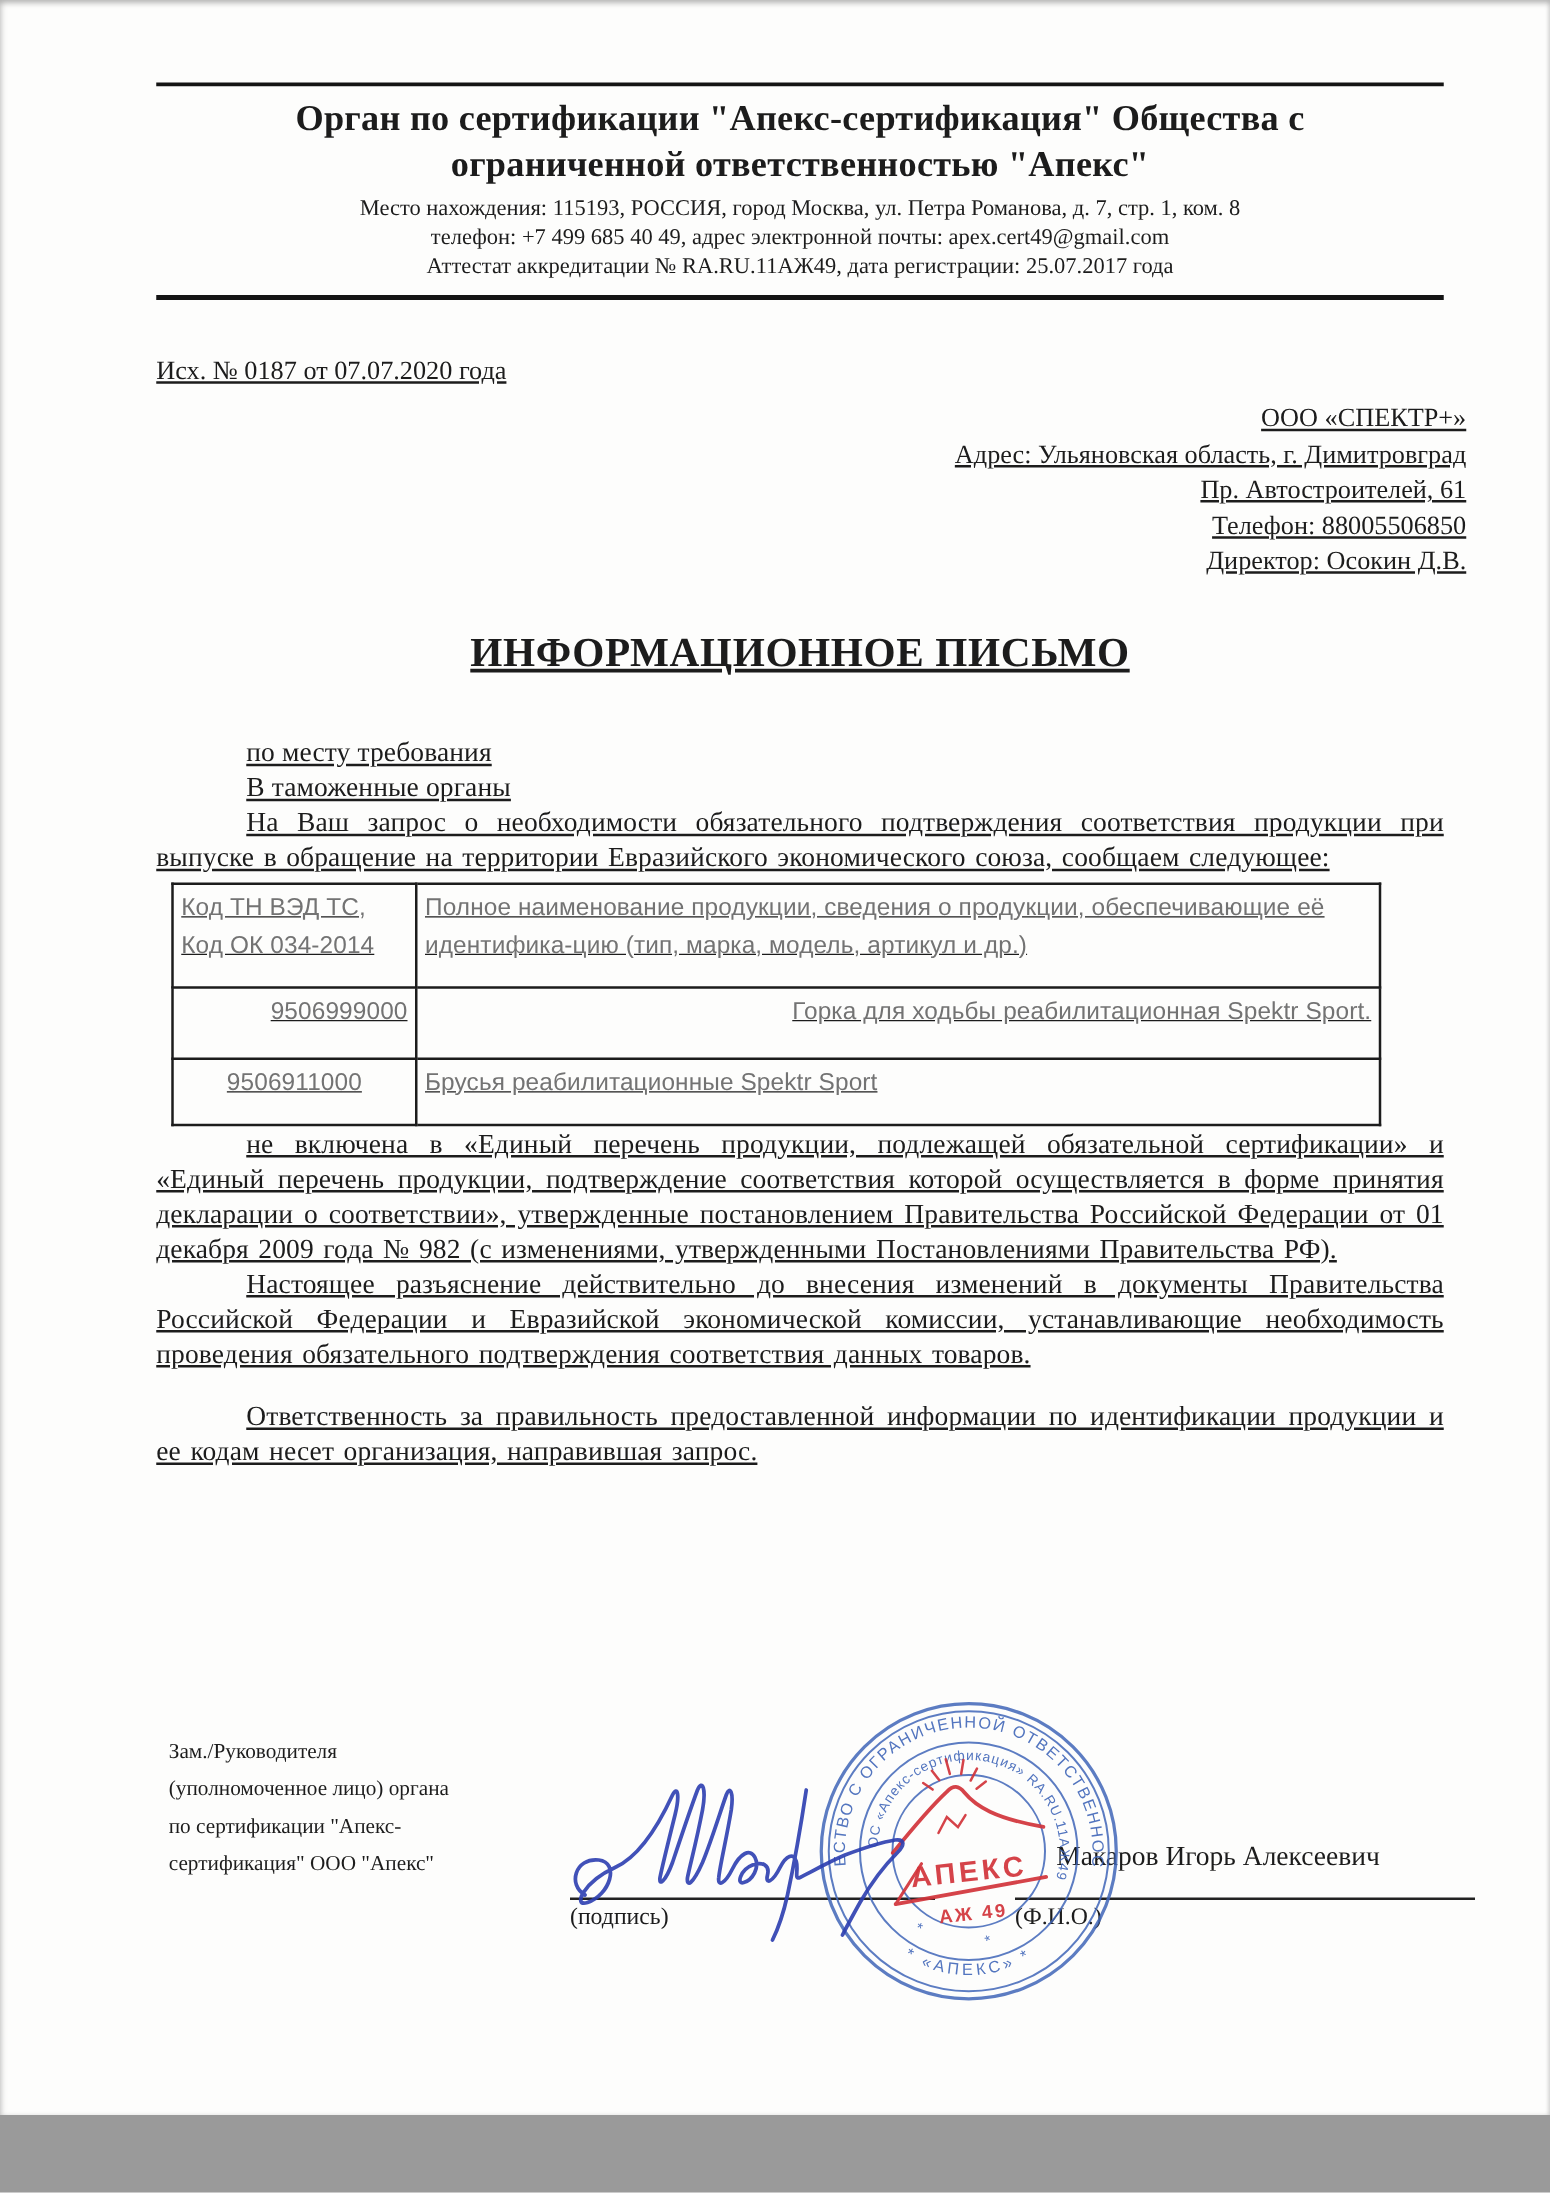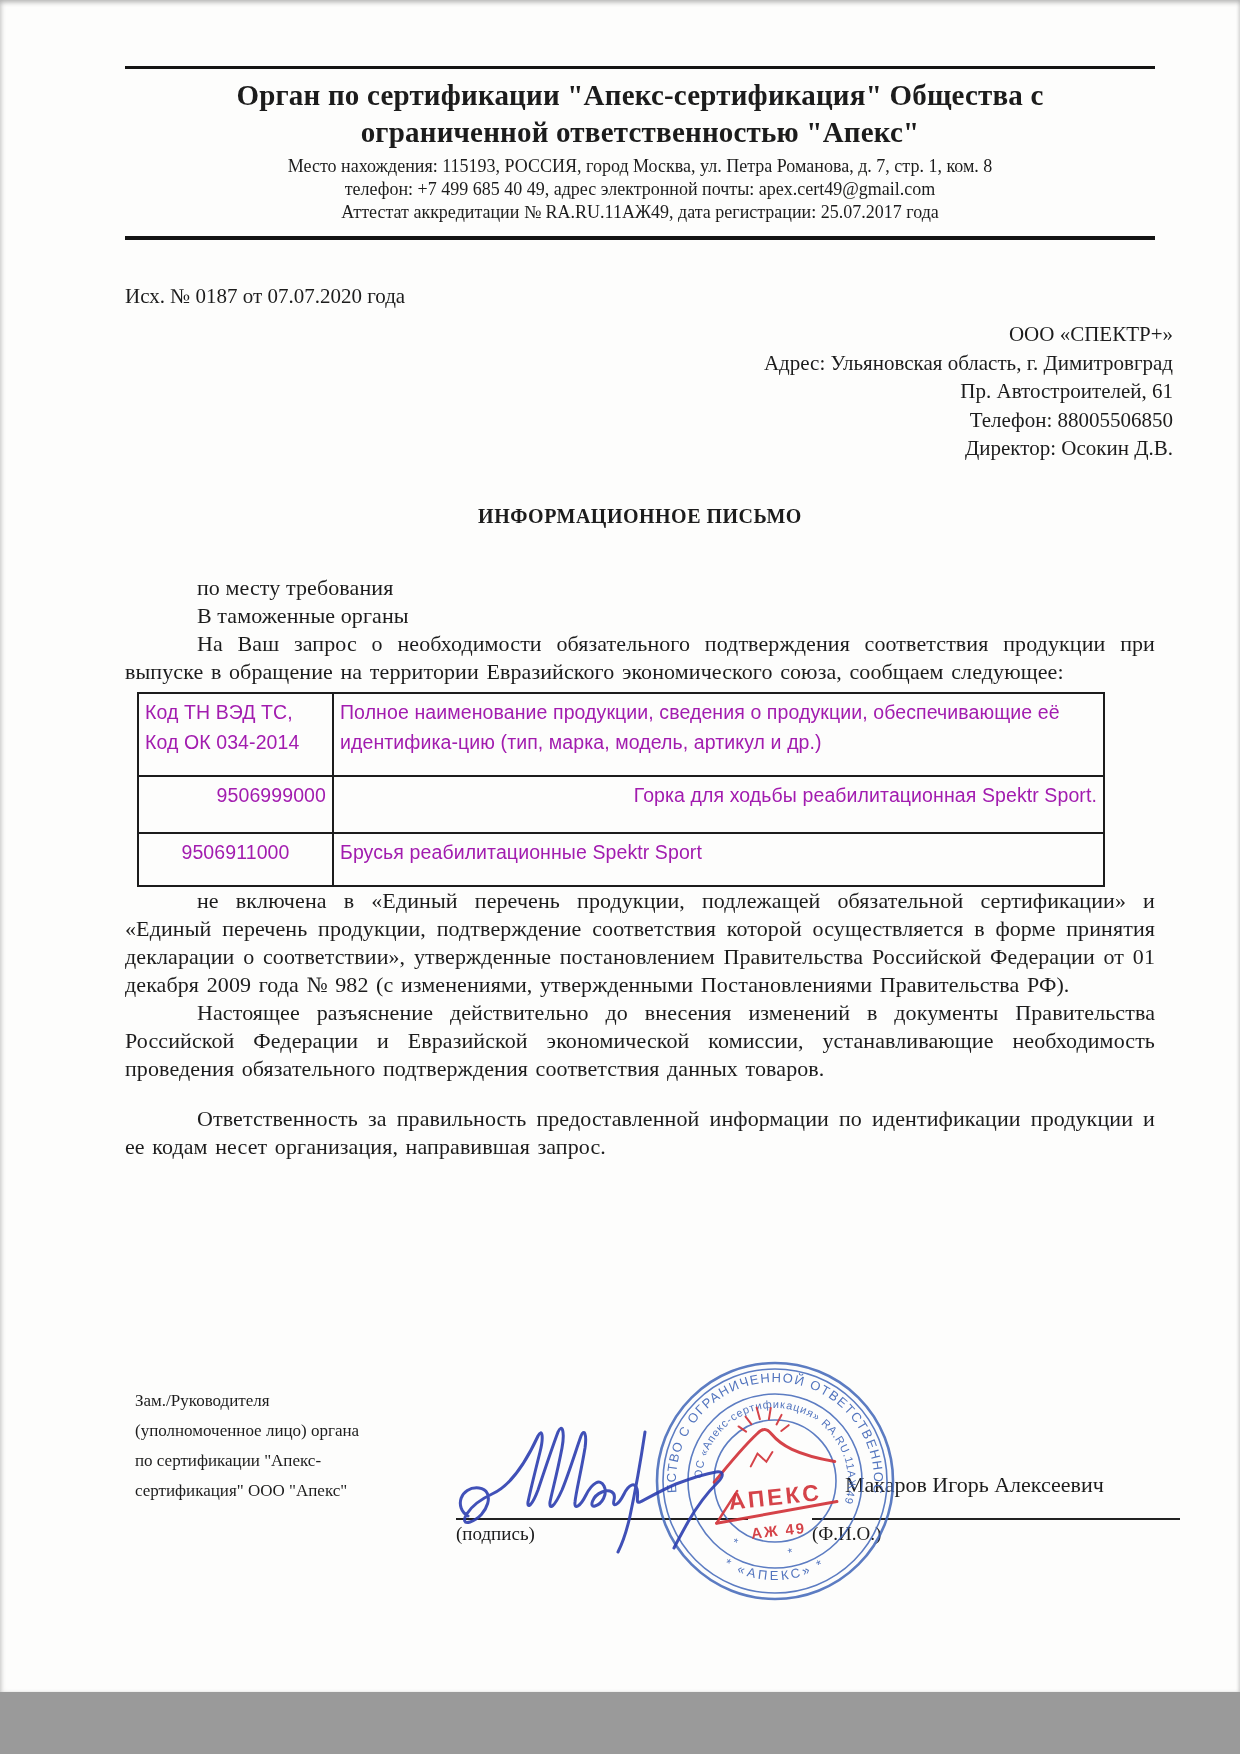--- a/index.html
+++ b/index.html
@@ -14,36 +14,36 @@
     margin:66px 85px 0 125px;
     border-top:3px solid #141414;
     border-bottom:4px solid #141414;
     padding:8px 0 12px;
     text-align:center;
   }
   .lh-title{font-size:29px;line-height:37px;font-weight:bold;letter-spacing:.2px;}
   .lh-addr{font-size:18px;line-height:23px;margin-top:4px;}
   .lh-addr div{white-space:nowrap;}
   
-  .content{margin:0 85px 0 125px;}
+  .content{margin:0 85px 0 125px;text-decoration:underline;}
   .outgoing{margin-top:42px;font-size:21px;line-height:28px;}
   .recipient{margin-top:10px;text-align:right;font-size:21px;line-height:28.5px;margin-right:-18px;}
   
-  .doc-title{margin-top:42px;text-align:center;font-size:20px;font-weight:bold;letter-spacing:.5px;}
+  .doc-title{margin-top:42px;text-align:center;font-size:33px;font-weight:bold;letter-spacing:.5px;}
   
   .body-text{margin-top:46px;font-size:22px;line-height:28px;letter-spacing:.1px;}
   .indent{padding-left:72px;}
   p.para{margin:0;text-align:justify;text-indent:72px;word-spacing:2px;}
   p.para.gap{margin-top:22px;}
   
   table.products{
     border-collapse:collapse;table-layout:fixed;
     margin:6px 0 0 12px;width:968px;
     font-family:"Liberation Sans","DejaVu Sans",sans-serif;
-    font-size:19.5px;line-height:30px;color:#a21caf;
+    font-size:19.5px;line-height:30px;color:#737373;
   }
   table.products td{border:2px solid #1c1c1c;vertical-align:top;padding:3px 6px 0 6px;overflow:hidden;}
   td.c1{width:181px;}
   tr.hdr td{height:78px;}
   tr.r1 td{height:52px;text-align:right;}
   tr.r2 td{height:48px;}
   td.code{text-align:center;}
   .after-table{margin-top:40px;}
   
   .abs{position:absolute;}

